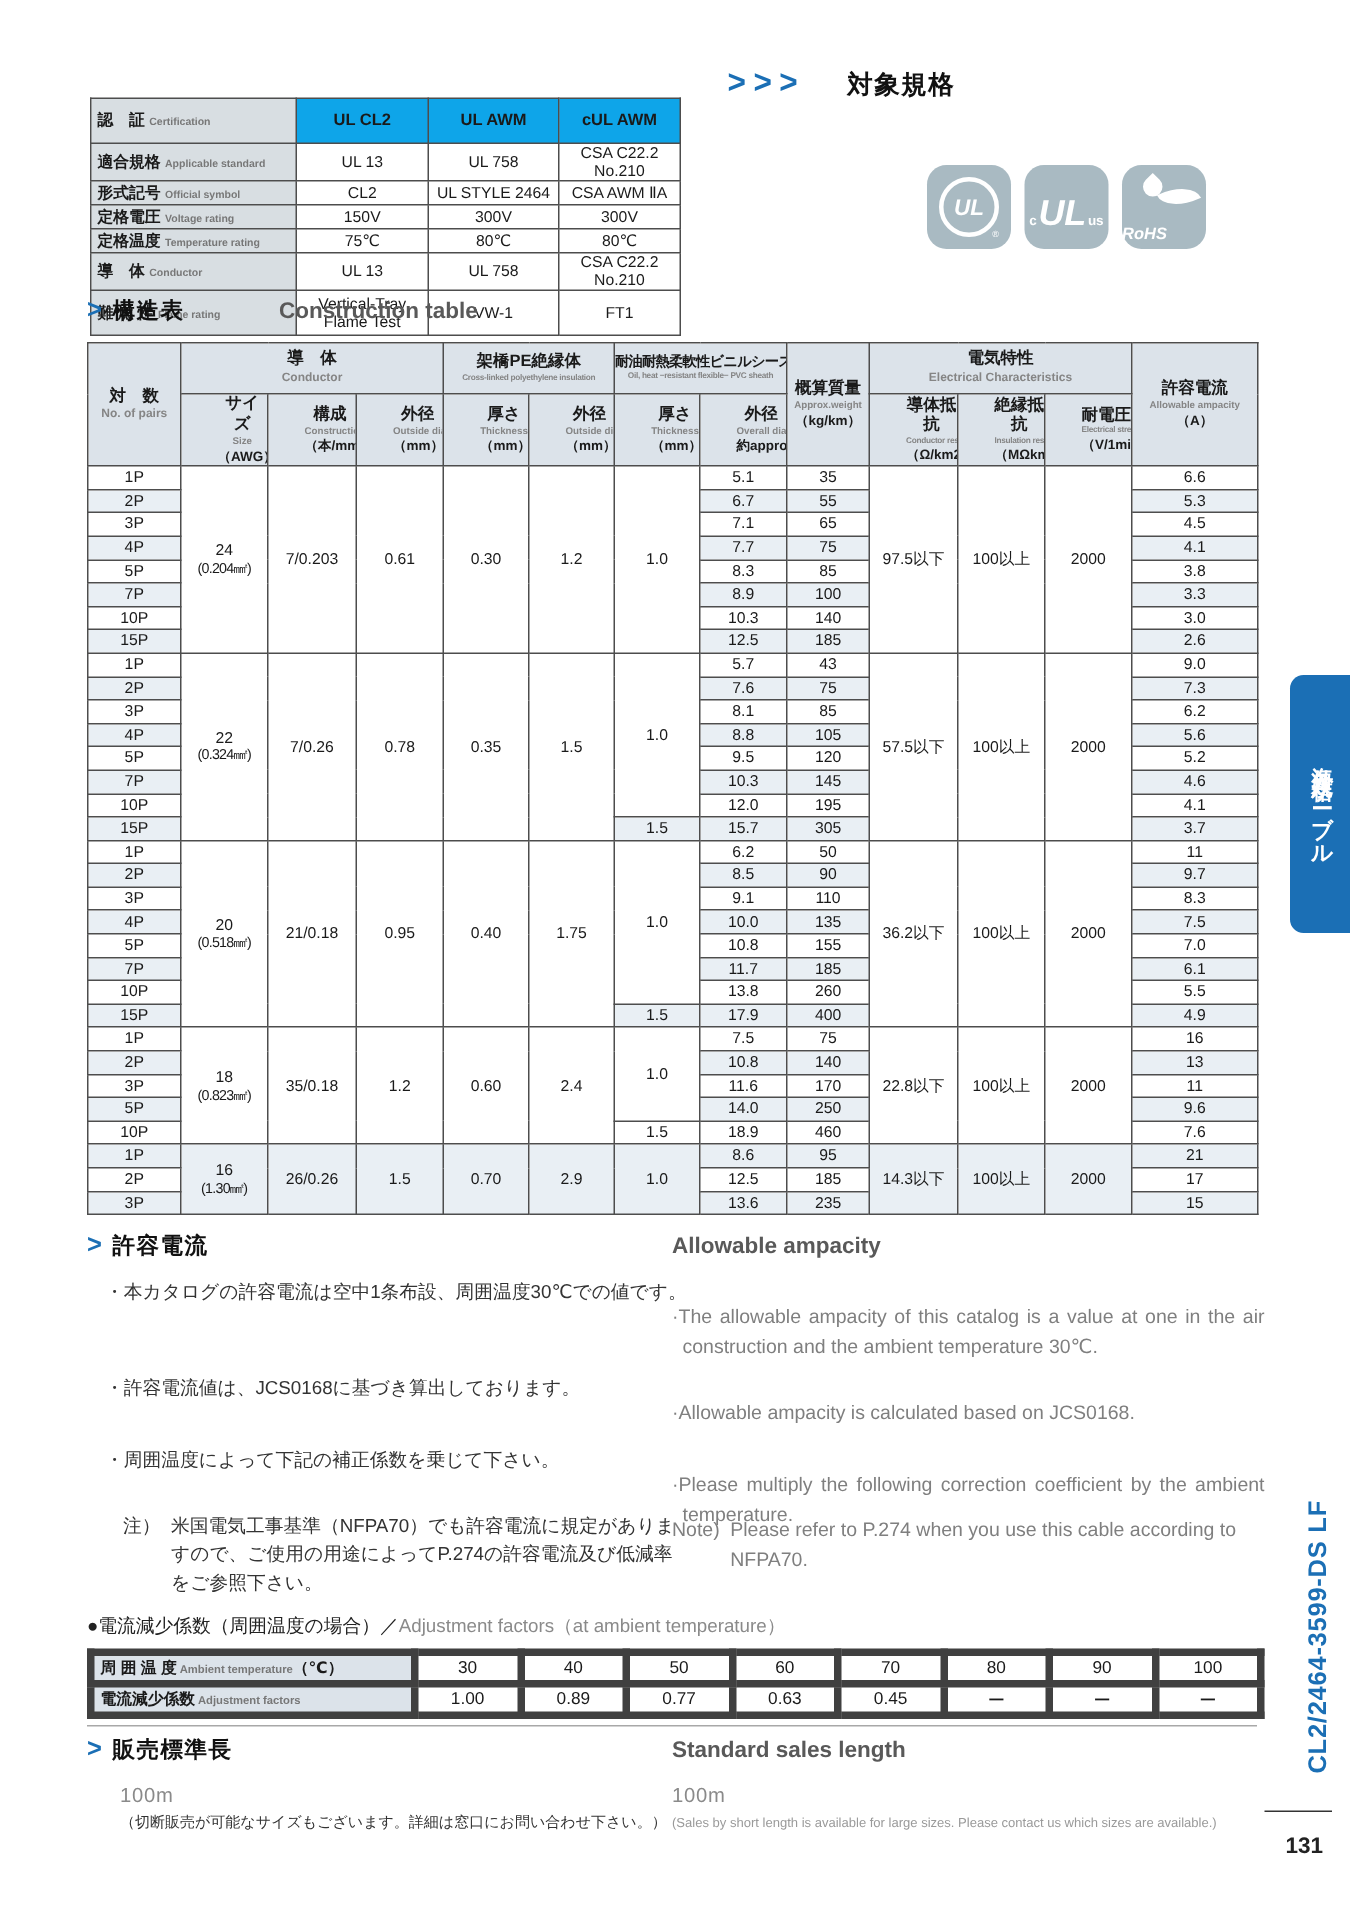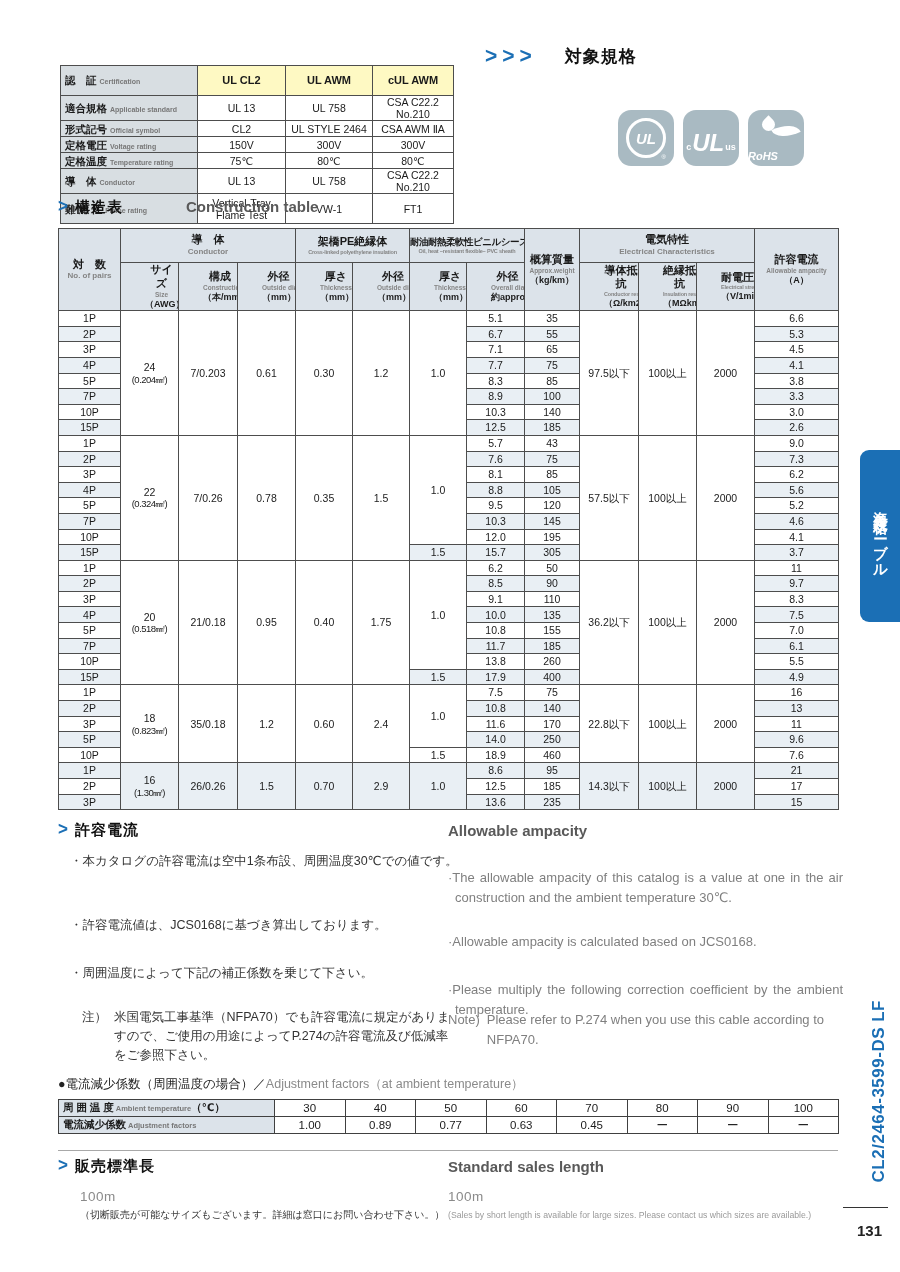--- a/index.html
+++ b/index.html
@@ -4,21 +4,21 @@
 <style>
   html,body{margin:0;padding:0;background:#fff;}
   .page{position:relative;width:900px;height:1272px;background:#fff;overflow:hidden;
         font-family:"Liberation Sans","DejaVu Sans",sans-serif;color:#1a1a1a;}
   
   table{border-collapse:collapse;}
   .cert{position:absolute;left:60px;top:65px;width:393px;table-layout:fixed;border:1.5px solid #333;}
   .cert th,.cert td{border:1px solid #4d4d4d;padding:0 2px;height:15px;text-align:center;
         font-size:10.5px;line-height:1.15;}
   .cert .label-cell{background:#d8dee2;text-align:left;padding-left:4px;}
-  .cert .col-h{background:#fef9c3;font-size:11px;}
+  .cert .col-h{background:#0ea5e9;font-size:11px;}
   .cert .jp{font-weight:bold;font-size:10.5px;text-align:right;}
   .cert .en{font-size:7px;color:#777;margin-left:3px;}
   .cert td{white-space:pre-line;}
   .cert tr:last-child td,.cert tr:last-child th{height:29px;}
   
   .target{position:absolute;left:485px;top:44px;display:flex;align-items:center;}
   .chev{font-weight:900;color:#1b6fb5;font-size:21px;letter-spacing:-2px;transform:scaleY(1.05);display:inline-block;}
   .chev3 .chev{margin-right:7px;}
   .t-title{font-size:17px;font-weight:bold;color:#111;margin-left:28px;letter-spacing:1px;}
   .icons{position:absolute;left:618px;top:110px;display:flex;gap:9px;}
@@ -63,21 +63,21 @@
   .en-p{left:448px;width:388px;font-size:13px;color:#7f7f7f;line-height:1.5;
         text-align:justify;padding-left:7px;text-indent:-7px;margin-top:16px;}
   .note-row{display:flex;gap:7px;}
   .note-row .nlabel{flex:none;}
   .jp-note{left:82px;width:370px;font-size:12.5px;color:#333;line-height:1.5;}
   .en-note{left:448px;width:388px;font-size:13px;color:#7f7f7f;line-height:1.5;}
   
   .adj-title{position:absolute;left:58px;top:1076px;font-size:12.5px;color:#222;}
   .adj-title .en{color:#8a8a8a;}
   .adj{position:absolute;left:58px;top:1099px;width:780px;table-layout:fixed;border:1.5px solid #333;}
-  .adj th,.adj td{border:1px solid #404040;height:16px;text-align:center;font-size:11.5px;padding:0;}
+  .adj th,.adj td{border:5px solid #404040;height:16px;text-align:center;font-size:11.5px;padding:0;}
   .adj .adj-label{background:#dce3ea;text-align:left;padding-left:4px;font-size:10.5px;white-space:nowrap;}
   .adj .adj-label small{font-size:7.5px;color:#777;margin-left:2px;}
   
   .divider{position:absolute;left:58px;top:1150px;width:780px;border-top:1px solid #a8a8a8;}
   .val-100{font-size:13.5px;color:#8a8a8a;letter-spacing:0.5px;}
   .sales-note-jp{font-size:10px;color:#333;}
   .sales-note-en{font-size:8.7px;color:#9a9a9a;}
   
   .side-tab{position:absolute;right:0;top:450px;width:40px;height:172px;background:#1b6fb5;
         border-radius:9px 0 0 9px;display:flex;align-items:center;justify-content:center;}

